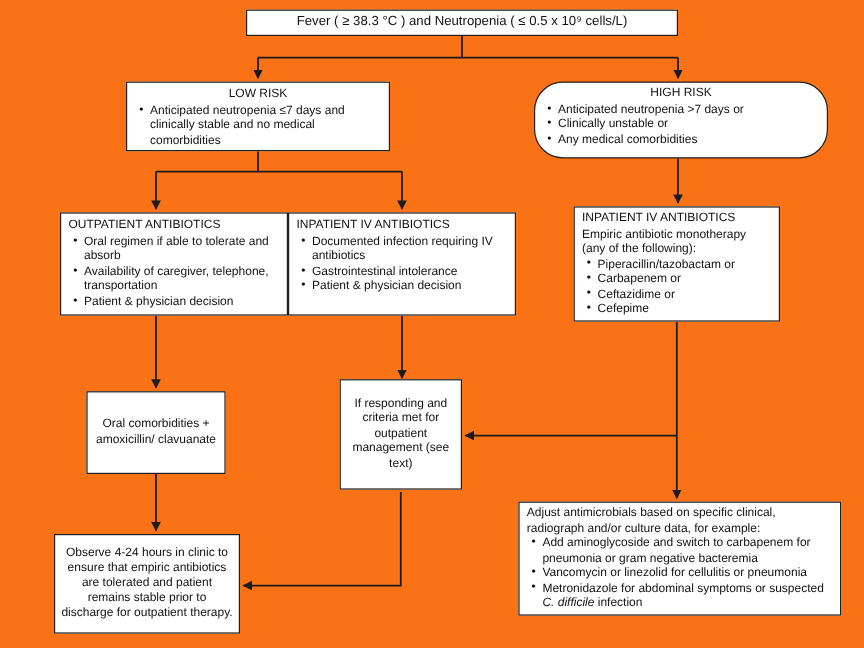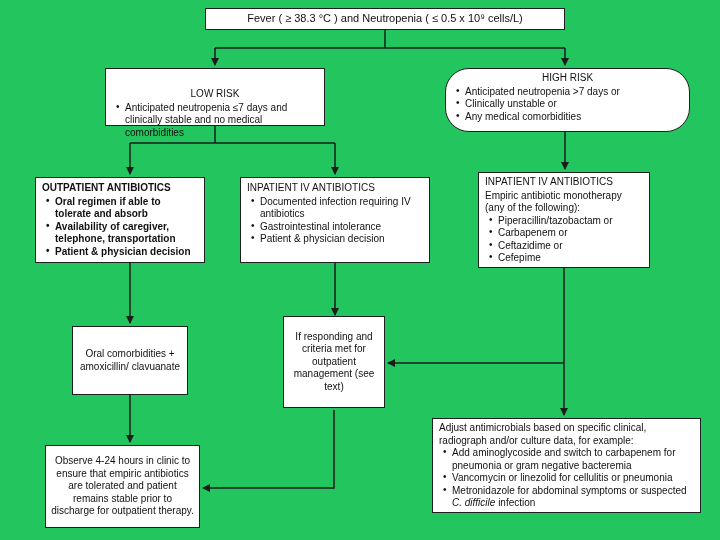--- a/index.html
+++ b/index.html
@@ -1,20 +1,20 @@
 <!DOCTYPE html>
 <html><head>
 <meta charset="utf-8">
 <style>
   html, body { margin: 0; padding: 0; background: #ffffff; }
   .canvas {
     position: relative;
     width: 720px;
     height: 540px;
-    background: #22c55e;
+    background: #f97316;
     font-family: "Liberation Sans", "DejaVu Sans", sans-serif;
     color: #111111;
   }
   svg.connectors {
     position: absolute;
     left: 0; top: 0;
     width: 720px; height: 540px;
   }
   .box {
     position: absolute;
@@ -31,23 +31,23 @@
     justify-content: center;
     text-align: center;
   }
   .box-title { text-align: center; margin: 0 0 1px 0; }
   .box-title.left { text-align: left; }
   .box-subtitle { text-align: left; margin: 0; }
   ul.bullets { margin: 0; padding: 0; list-style: none; }
   ul.bullets li { position: relative; padding-left: 13px; margin: 0; }
   ul.bullets li::before { content: "\2022"; position: absolute; left: 4px; top: -1px; }
   .fever { left: 205px; top: 8px; width: 360px; height: 22px; font-size: 11px; }
-  .low-risk { left: 105px; top: 68px; width: 220px; height: 58px; padding: 19px 6px; }
+  .low-risk { left: 105px; top: 68px; width: 220px; height: 58px; padding: 4px 6px; }
   .high-risk { left: 445px; top: 68px; width: 245px; height: 64px; padding: 3px 6px; border-radius: 24px; }
-  .outpatient { left: 35px; top: 177px; width: 170px; height: 86px; padding: 4px 6px; font-weight: bold; }
+  .outpatient { left: 50px; top: 177px; width: 190px; height: 86px; padding: 4px 6px; }
   .inpatient-mid { left: 240px; top: 177px; width: 190px; height: 86px; padding: 4px 6px; }
   .inpatient-right { left: 478px; top: 172px; width: 172px; height: 96px; padding: 3px 6px; }
   .oral-cipro { left: 72px; top: 326px; width: 116px; height: 69px; padding: 2px 4px; }
   .responding { left: 283px; top: 316px; width: 102px; height: 92px; padding: 2px 4px; }
   .observe { left: 45px; top: 445px; width: 155px; height: 83px; padding: 4px 4px; text-align: center; }
   .adjust { left: 432px; top: 418px; width: 269px; height: 95px; padding: 3px 6px; }
   .italic { font-style: italic; }
 </style>
 </head>
 <body>

